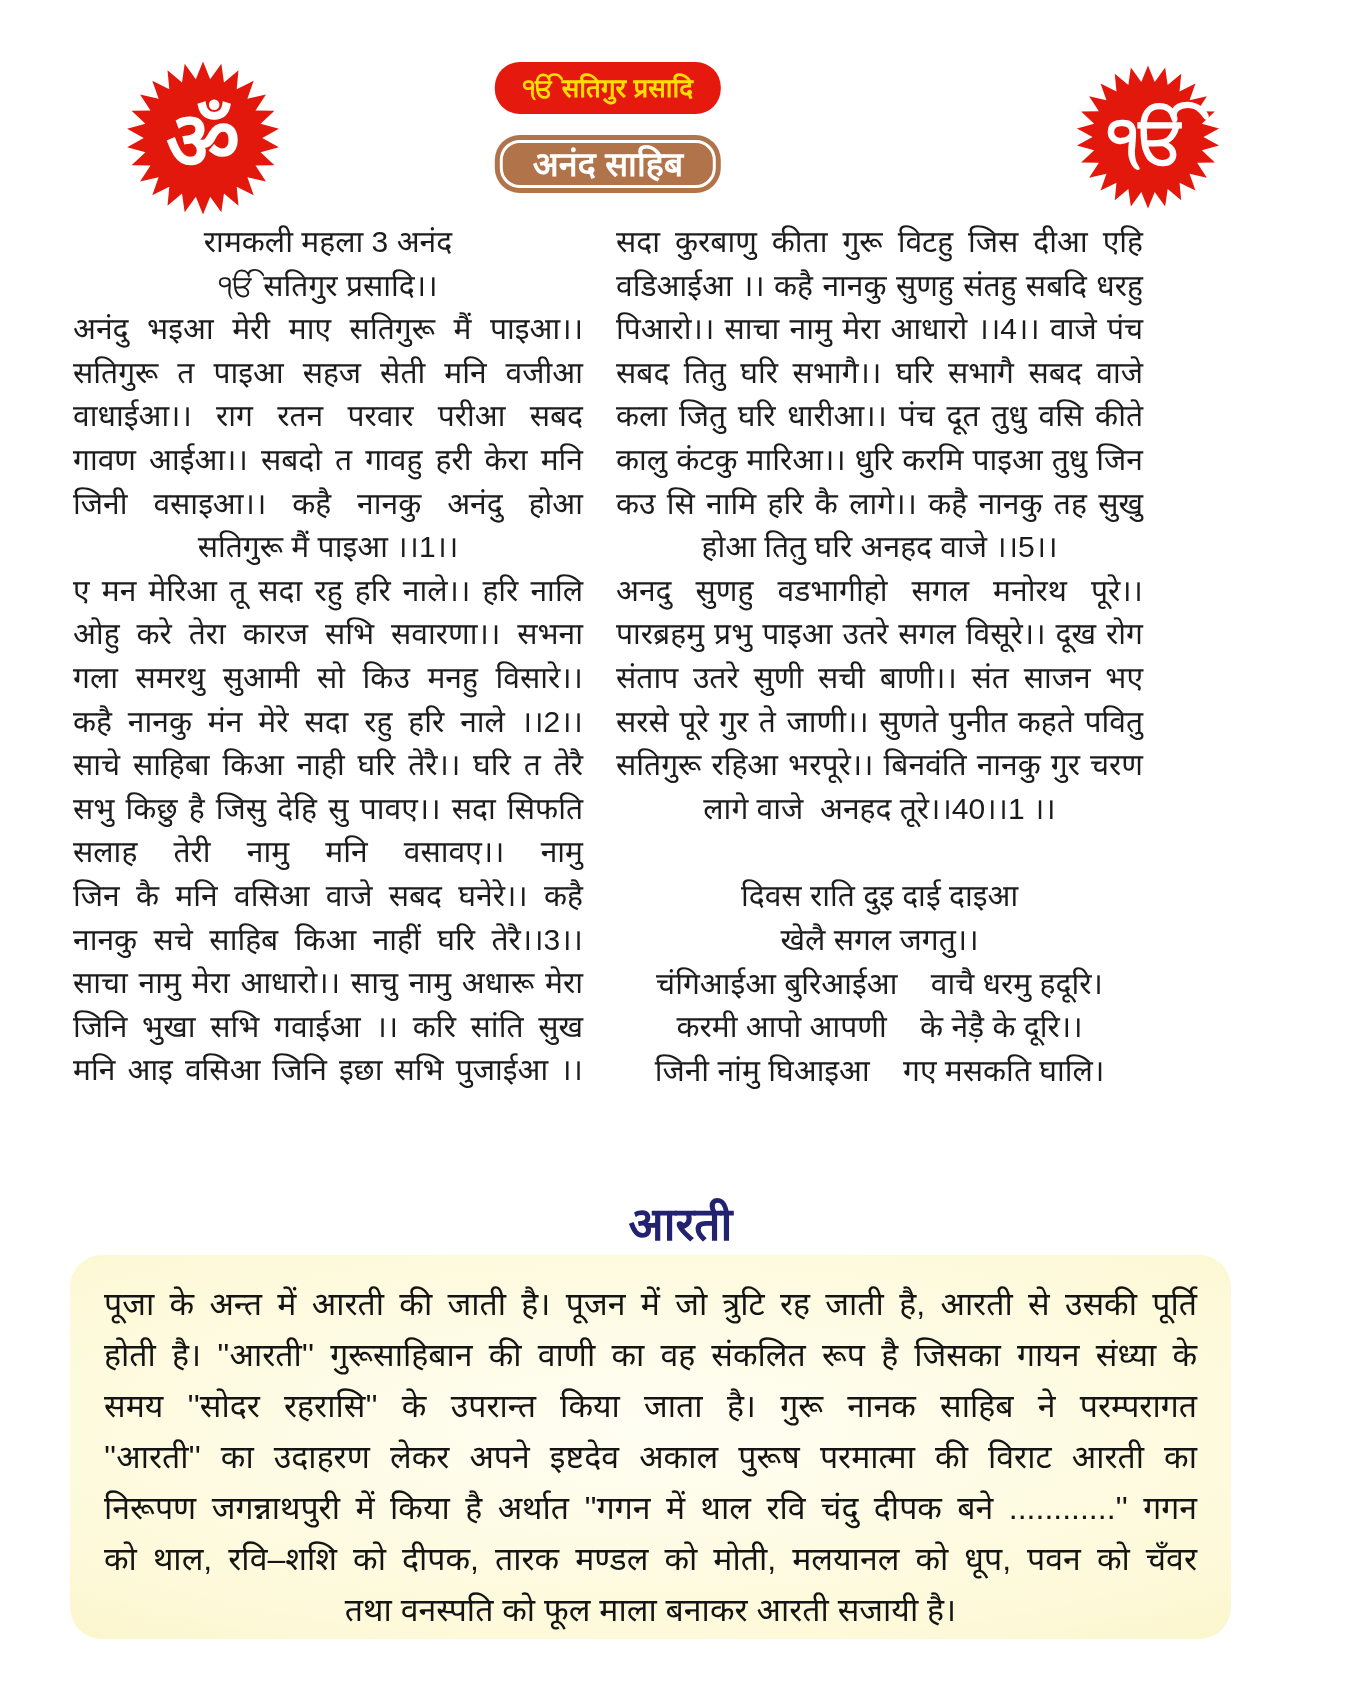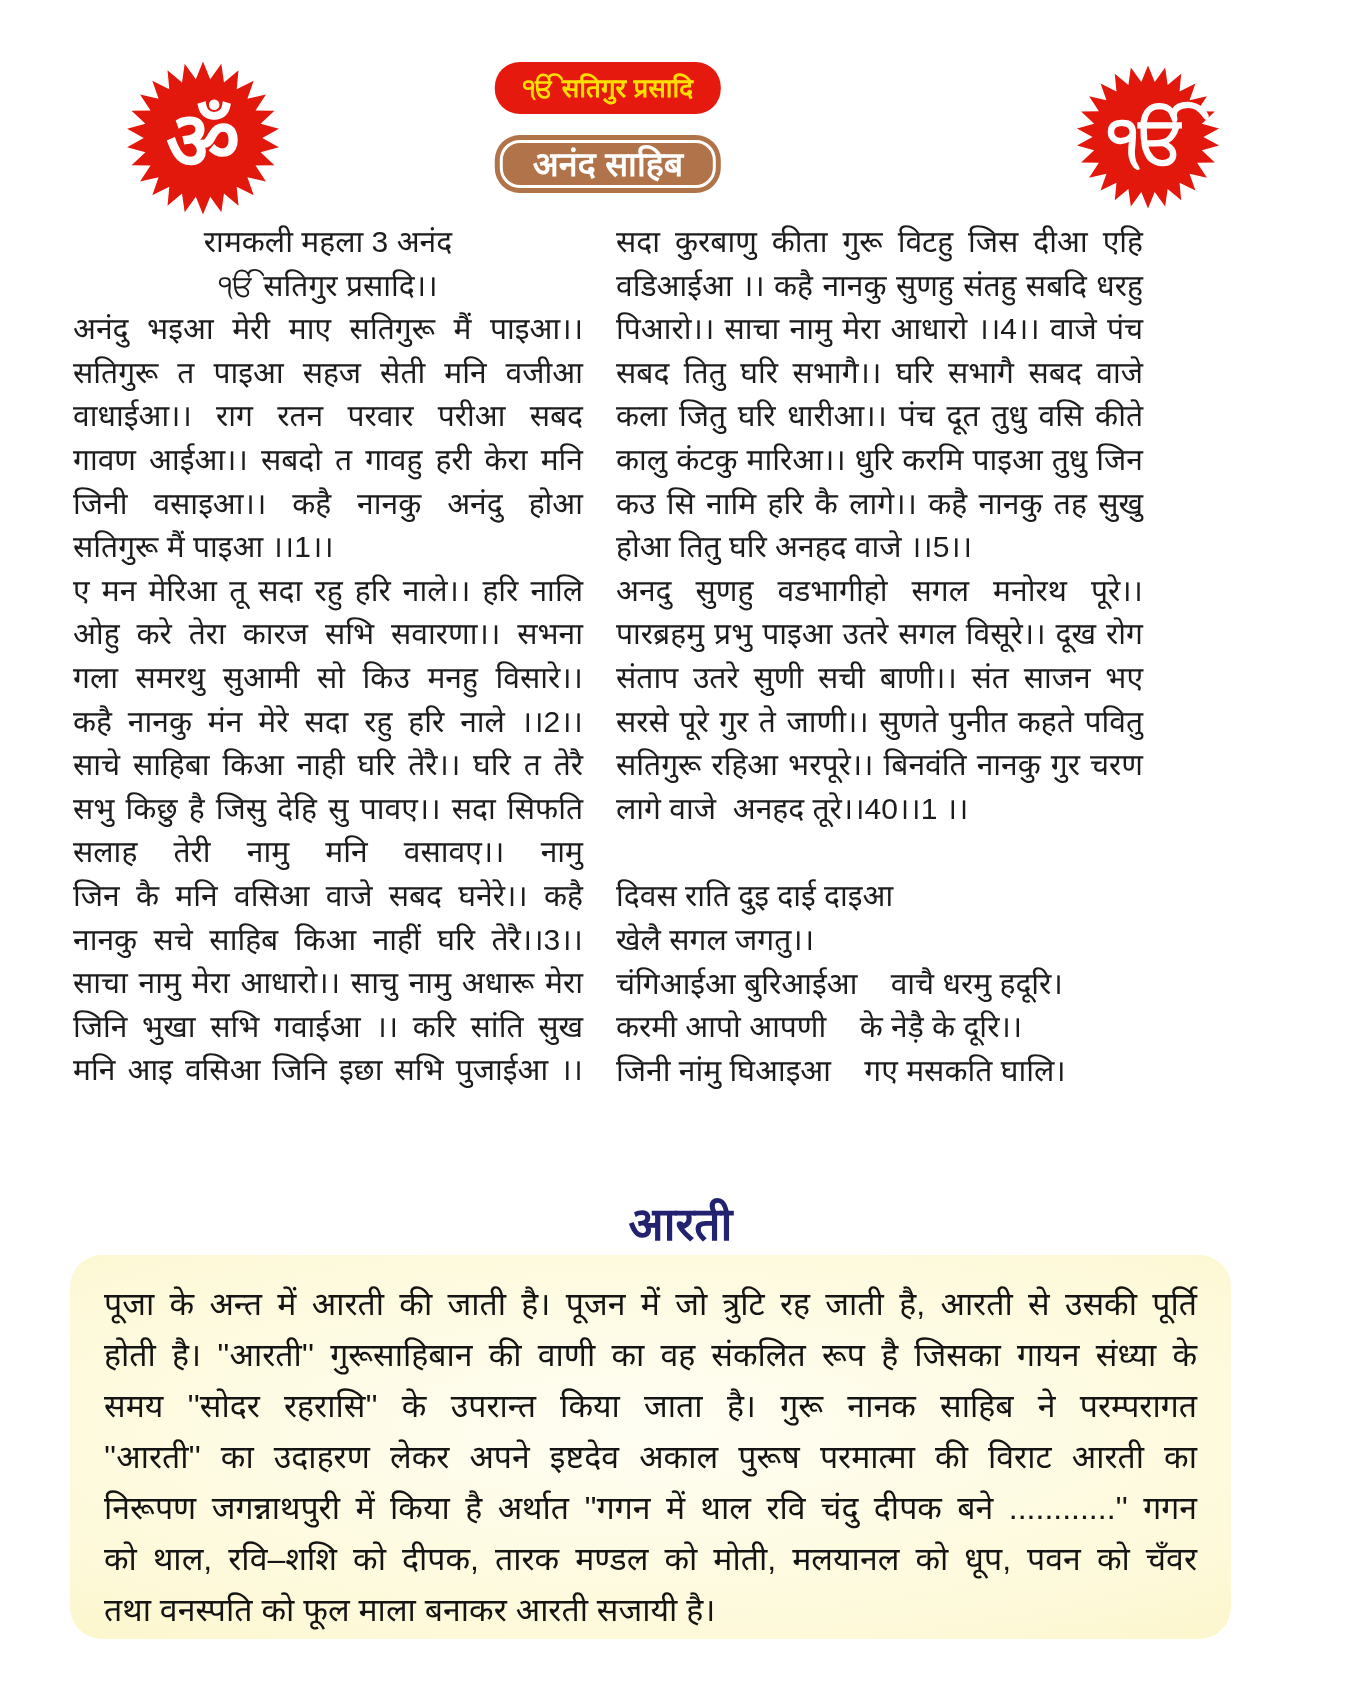--- a/index.html
+++ b/index.html
@@ -29,21 +29,21 @@
     color:#ffffff;font-size:34px;font-weight:bold;white-space:nowrap;line-height:40px;
   }
   
   .columns{position:absolute;top:220px;left:73px;display:flex;gap:33px;}
   .col{font-size:30px;line-height:43.6px;}
   .col.left{width:510px;}
   .col.right{width:527px;}
   .line{white-space:pre-wrap;}
   .line.j{text-align:justify;text-align-last:justify;}
   .line.c{text-align:center;}
-  .line.l{text-align:left;}
+  .line.l{text-align:center;}
   .line.s{height:44px;}
   
   .aarti-heading{
     position:absolute;top:1188px;left:0;width:1345px;margin:8px;
     text-align:center;font-size:46px;font-weight:bold;color:#232270;line-height:56px;
   }
   .aarti-box{
     position:absolute;top:1255px;left:70px;width:1161px;height:384px;
     box-sizing:border-box;border-radius:32px;padding:24px 34px;
     background:radial-gradient(ellipse 115% 105% at 50% 45%, #fffef3 0%, #fdf9d8 55%, #f7eeab 100%);

